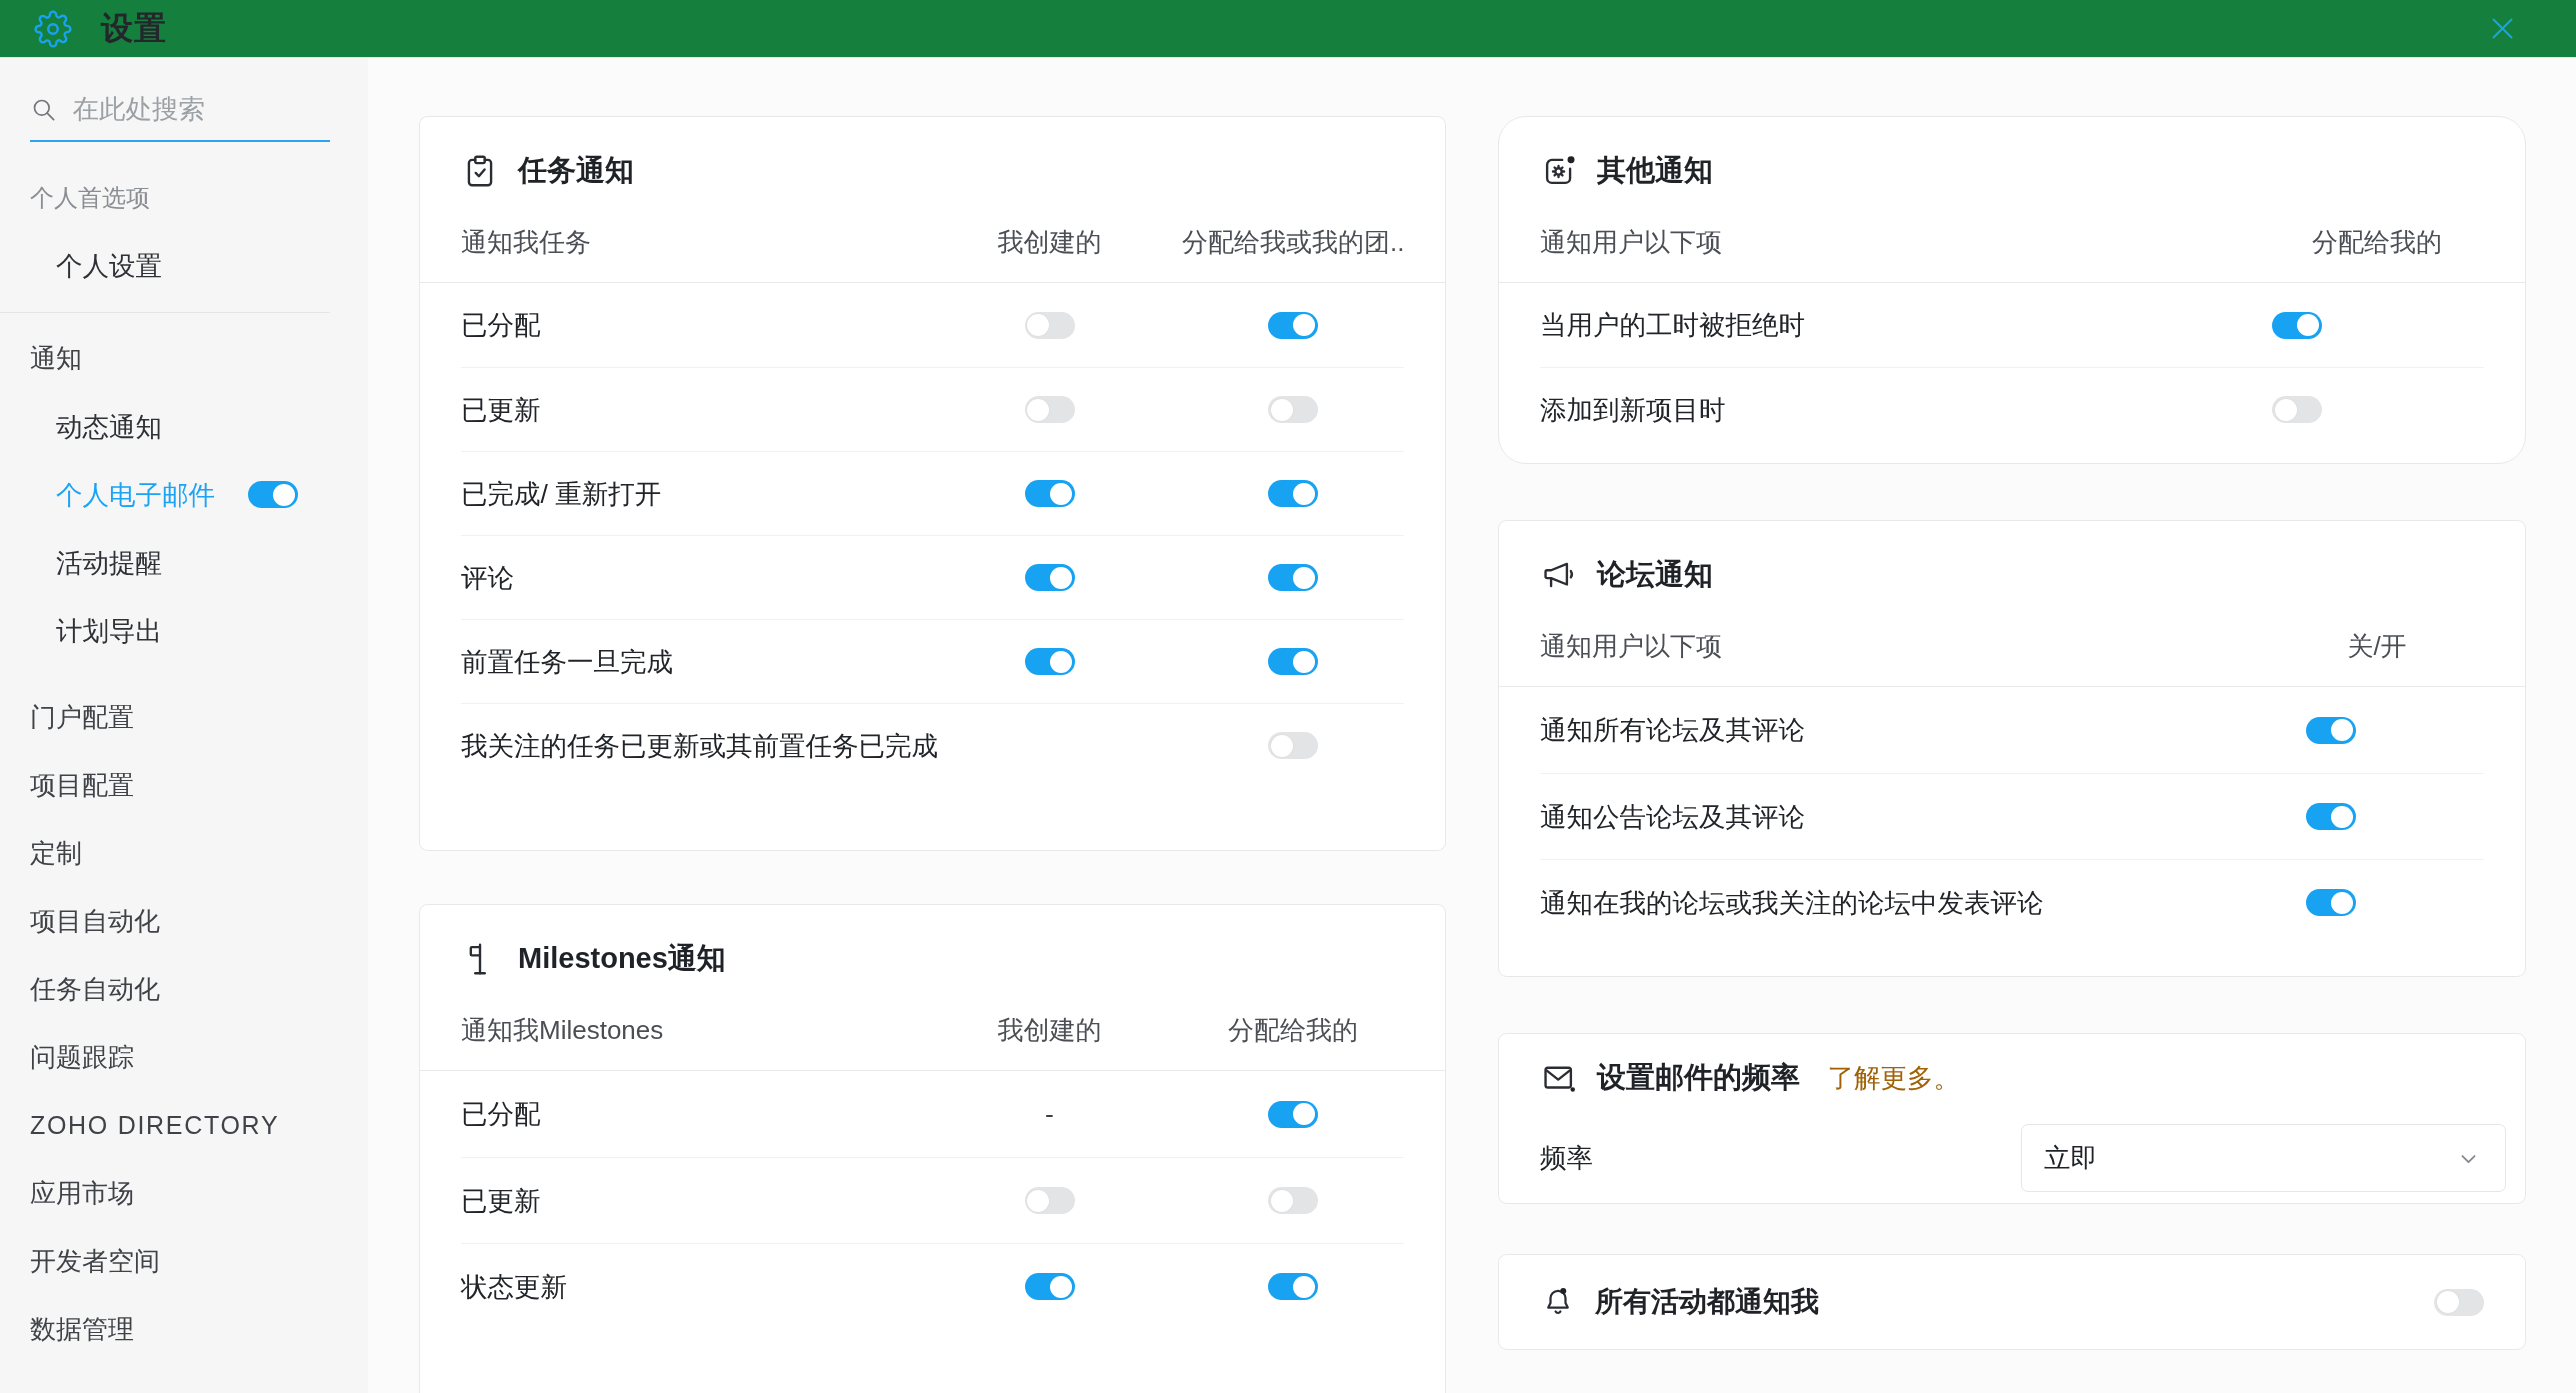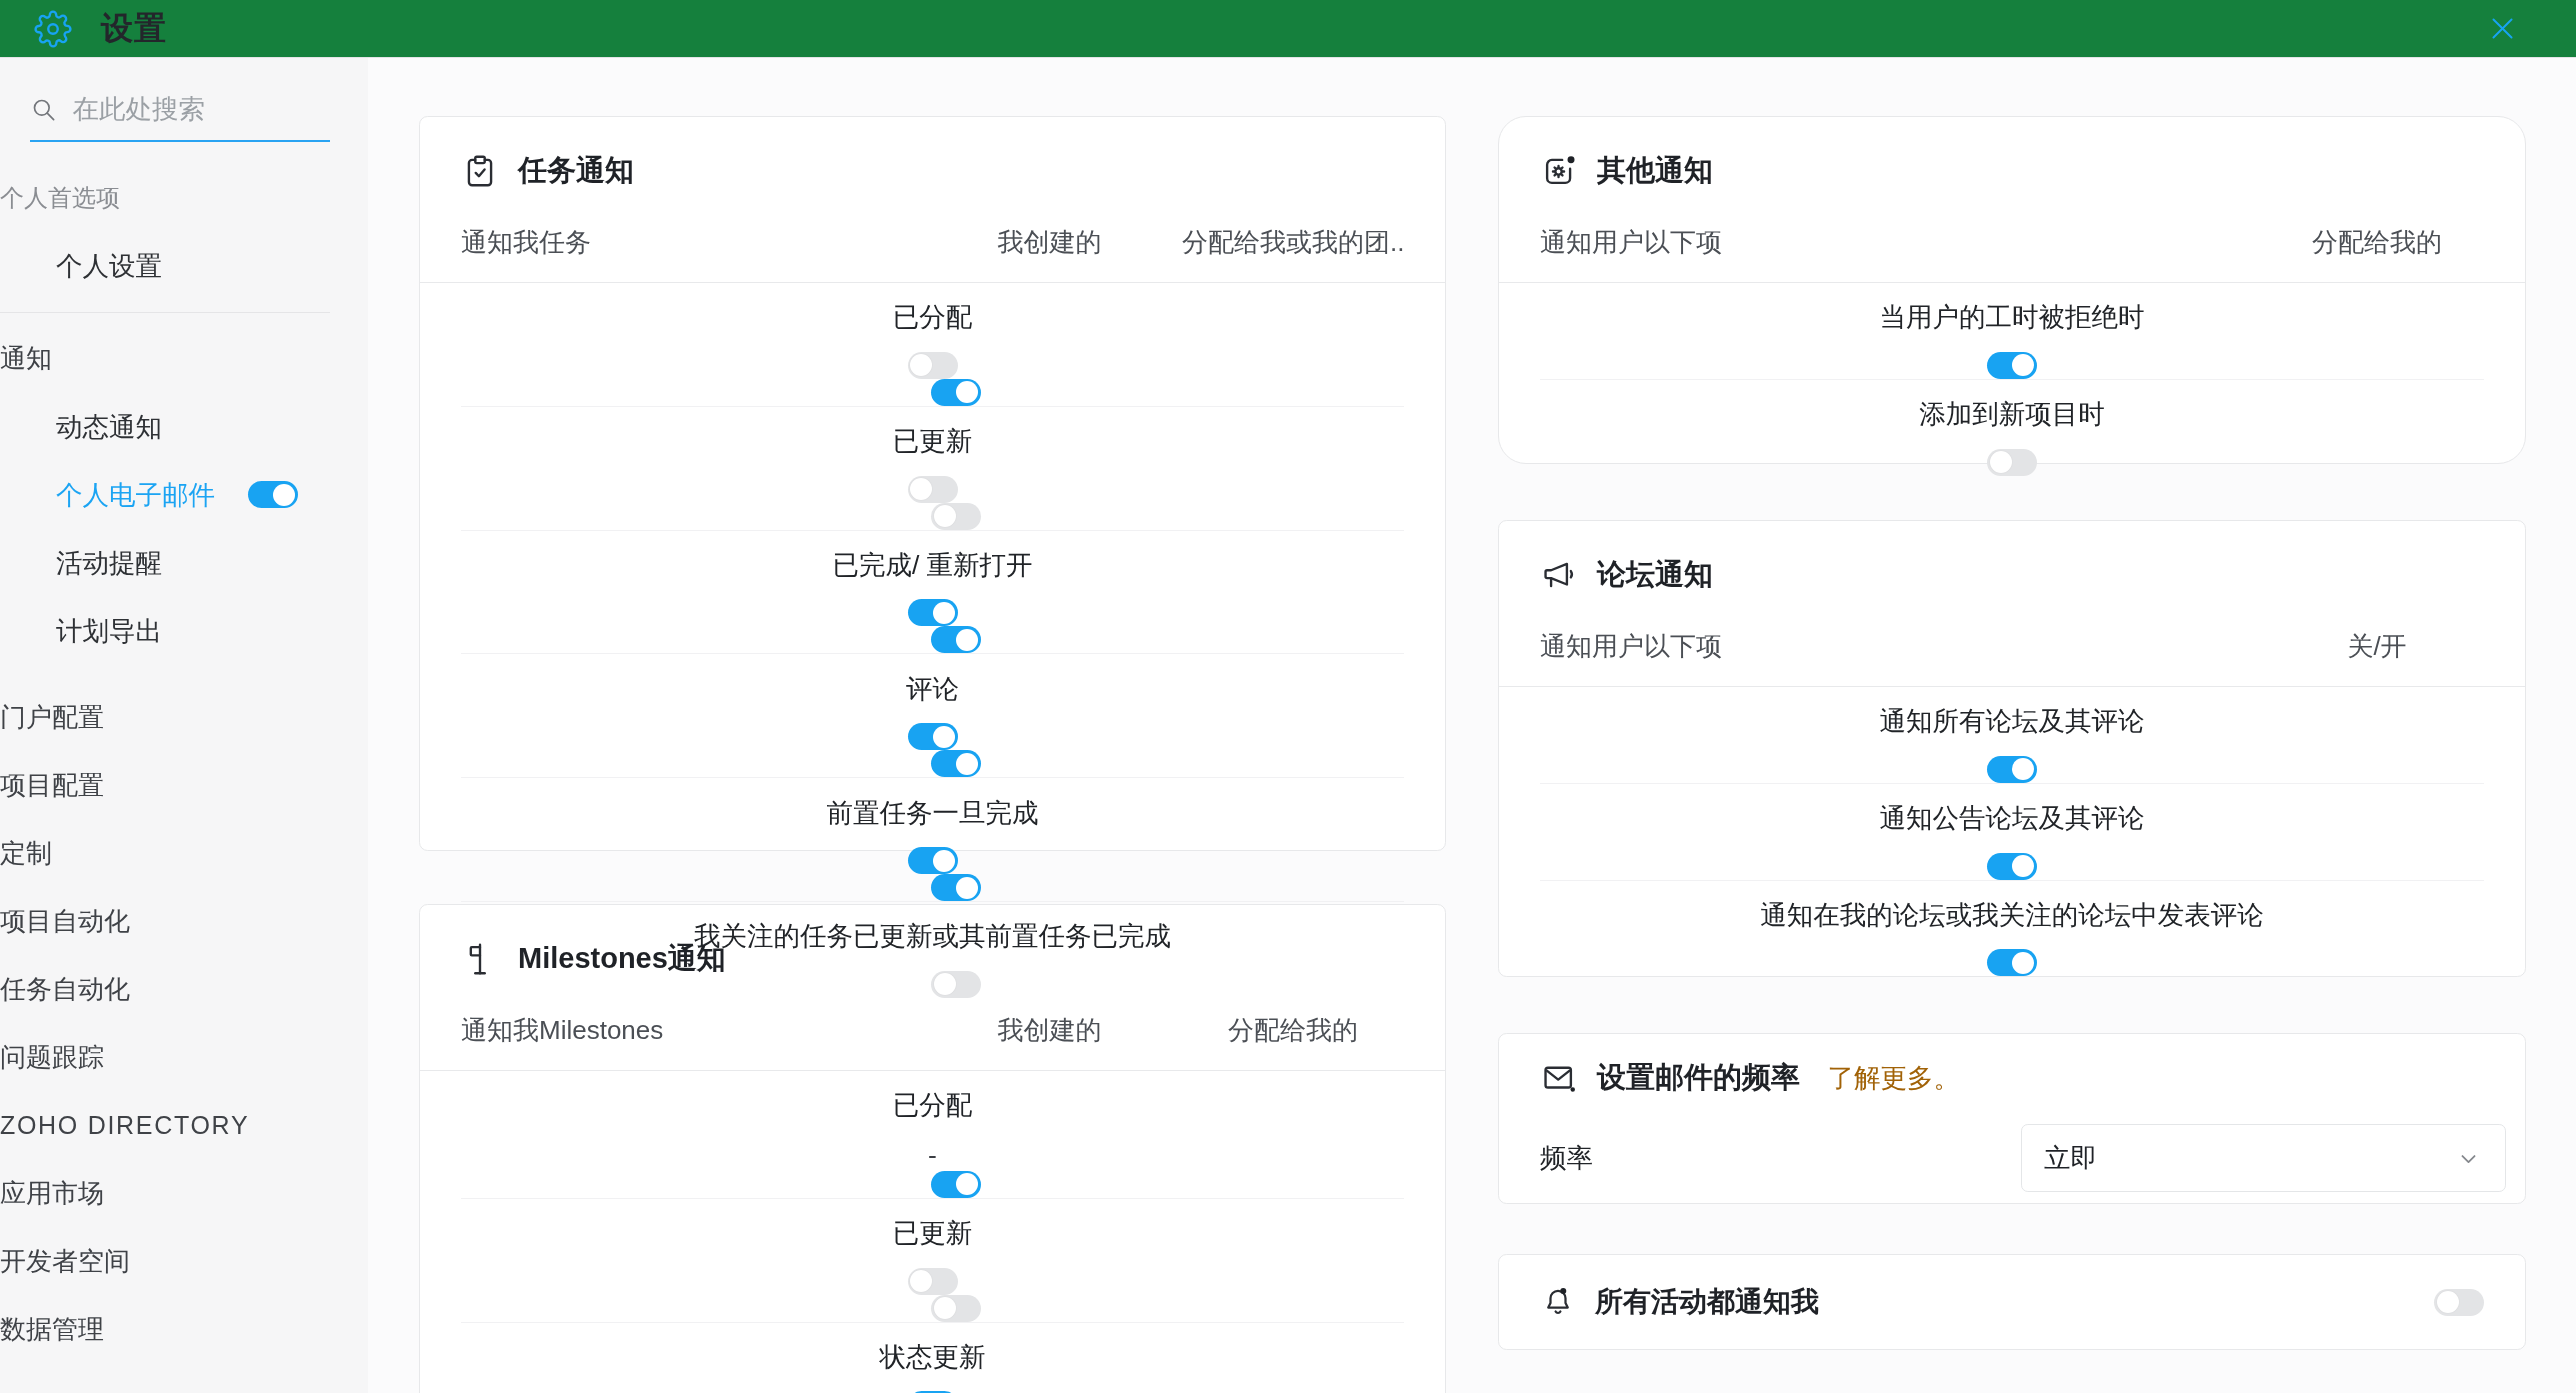--- a/index.html
+++ b/index.html
@@ -24,21 +24,21 @@
   .col-right { width:1028px; flex:0 0 1028px; }
 
   
   .search { margin:36px 38px 0 30px; padding-bottom:15.4px; border-bottom:2.6px solid #29a3f2;
     display:flex; align-items:center; gap:15.4px; }
   .search svg { stroke:#73767b; }
   .search input { border:none; outline:none; background:transparent; font-size:26.5px; color:#2e3135; width:231px;
     font-family:inherit; }
   .search input::placeholder { color:#9ba0a5; }
   .nav { margin-top:21.4px; }
-  .s-row { height:68px; display:flex; align-items:center; }
+  .s-row { height:68px; display:flex; align-items:center; padding-left:30px; }
   .s-label { color:#8a8d92; font-size:24px; }
   .s-top { color:#3f4247; font-size:26px; }
   .s-child { padding-left:56px; color:#2e3135; font-size:26.5px; }
   .s-caps { letter-spacing:1.7px; font-size:25px; }
   .s-active { color:#1ba4f3; }
   .s-divider { border-top:1.7px solid #e5e5e7; margin:12px 38px 12px 0; }
   .mt8 { margin-top:6.8px; } .mt22 { margin-top:19px; }
 
   
   .toggle { width:50px; height:27px; border-radius:13.7px; position:relative; display:inline-block; flex:0 0 auto; cursor:pointer; }
@@ -60,21 +60,21 @@
   .cols-head > * { padding-top:5.1px; }
   .ch-label { flex:1; }
   .cell { width:171px; display:flex; justify-content:center; align-items:center; }
   .c2 { width:222px; margin-left:47px; }
   .ch-c1 { width:171px; text-align:center; }
   .ch-c2 { width:222px; margin-left:47px; text-align:center; white-space:nowrap; overflow:hidden; }
   .cstate { width:214px; display:flex; justify-content:center; align-items:center; }
   .ch-state { width:214px; text-align:center; }
 
   .rows { padding:0 41px; }
-  .row { display:flex; align-items:center; min-height:84px;flex-direction:column; }
+  .row { display:flex; align-items:center; min-height:84px; }
   .row + .row { border-top:1.7px solid #f1f1f3;align-items:center; }
   .r-label { flex:1; font-size:26.5px; color:#212428; max-width:513px; line-height:38px; padding:15.4px 0; }
   .dash { font-size:26.5px; color:#3b3e44; }
 
   .rows-tall .row { min-height:86px; }
 
   
   .freq-row { display:flex; align-items:center; margin:26px 19px 0 41px; }
   .freq-label { flex:1; font-size:26.5px; color:#212428; }
   .dropdown { width:485px; height:68px; border:1.7px solid #e4e6e8; border-radius:6.8px; background:#fff;

